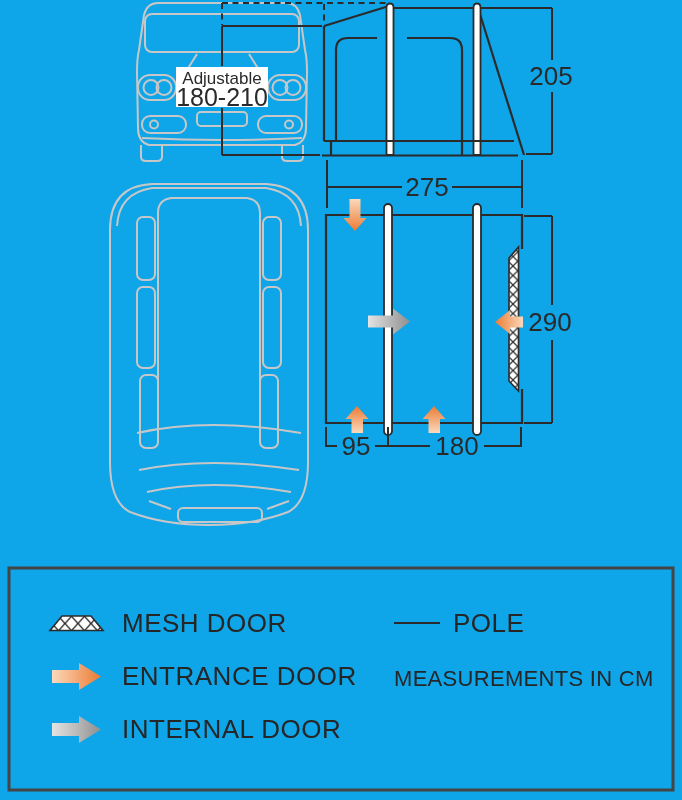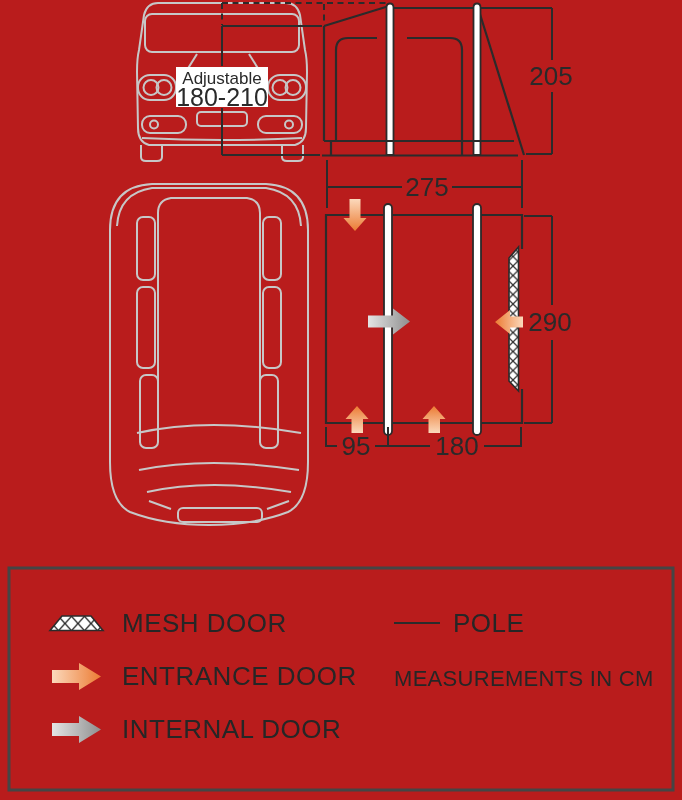--- a/index.html
+++ b/index.html
@@ -4,21 +4,21 @@
 <style>
   html, body {
     margin: 0;
     padding: 0;
     background: #ffffff;
   }
   .stage {
     position: relative;
     width: 682px;
     height: 800px;
-    background: #b91c1c;
+    background: #0ea5e9;
     font-family: "Liberation Sans", sans-serif;
     overflow: hidden;
   }
   svg { display: block; }
   .dimline {
     stroke: var(--line-dark, #2b2b2b);
     stroke-width: 2;
     fill: none;
   }
   .dashline {

